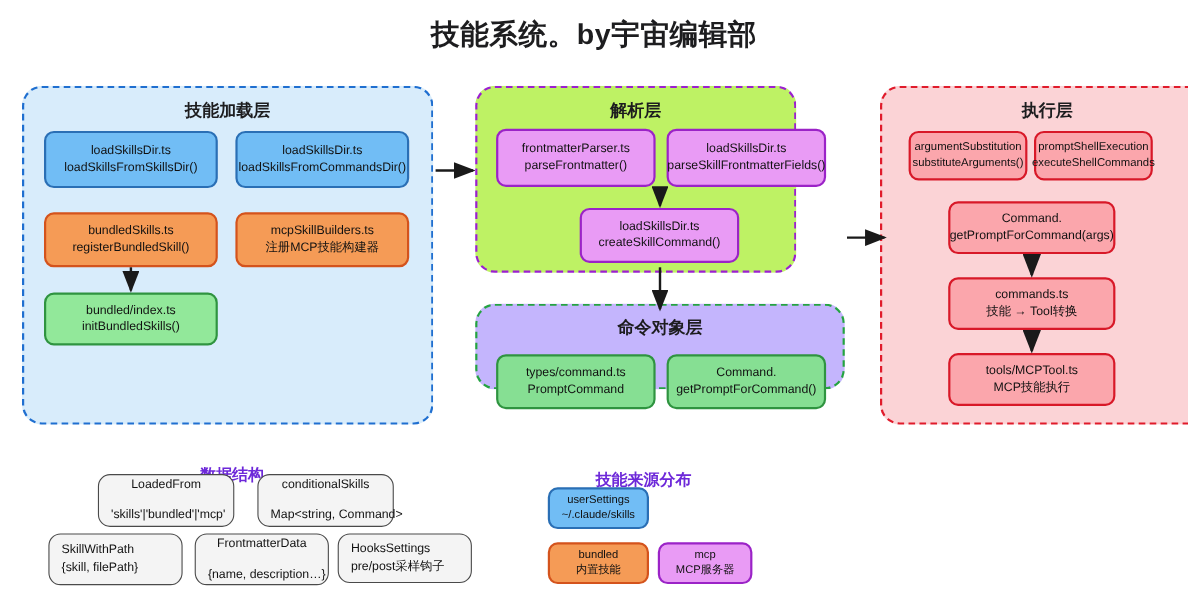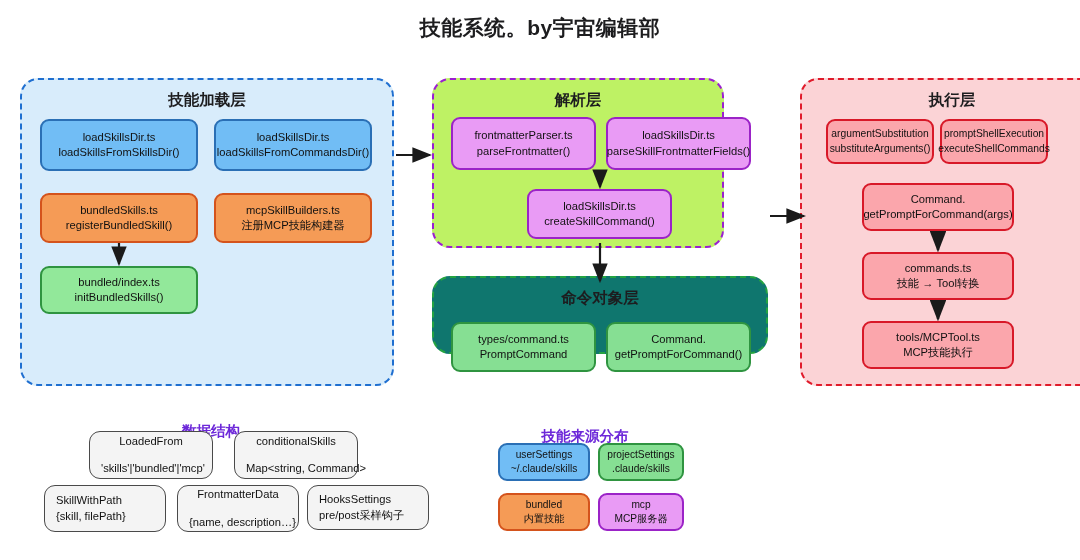--- a/index.html
+++ b/index.html
@@ -7,40 +7,40 @@
     width: 1080px; height: 560px;
     background: #ffffff;
     font-family: "Liberation Sans", "DejaVu Sans", sans-serif;
     overflow: hidden;
   }
   #root { position: relative; width: 1080px; height: 560px; }
 
   .page-title {
     position: absolute; left: 0; top: 14px; width: 1080px;
     text-align: center;
-    font-size: 21px; font-weight: 700; color: #1d1d1f;
+    font-size: 26px; font-weight: 700; color: #1d1d1f;
     letter-spacing: .5px;
   }
 
   
   .panel {
     position: absolute;
     border-width: 2.5px; border-style: dashed;
     border-radius: 18px;
   }
   .panel-title {
     position: absolute; left: 0; top: 10px; width: 100%;
     text-align: center; font-size: 15.5px; font-weight: 700; color: #1d1d1f;
   }
   .panel-load  { left: 20px;  top: 78px;  width: 374px; height: 308px;
                  border-color: #1f6fd0; background: #d8ecfb; }
   .panel-parse { left: 432px; top: 78px;  width: 292px; height: 170px;
                  border-color: #9b1fd0; background: #bef264; font-family: Liberation Serif, serif; }
   .panel-cmd   { left: 432px; top: 276px; width: 336px; height: 78px;
-                 border-color: #24a341; background: #0f766e; }
+                 border-color: #24a341; background: #c4b5fd; }
   .panel-exec  { left: 800px; top: 78px;  width: 304px; height: 308px;
                  border-color: #e01b2b; background: #fbd3d6; }
 
   
   .node {
     position: absolute;
     border-width: 2px; border-style: solid;
     border-radius: 9px;
     display: flex; flex-direction: column;
     align-items: center; justify-content: center;
@@ -176,24 +176,20 @@
   </div>
   <div class="node n-gray" style="left:307px; top:485px; width:122px; height:45px;">
     <span class="l1">HooksSettings</span>
     <span class="l2">pre/post采样钩子</span>
   </div>
 
   <div class="sec-title sec-src">技能来源分布</div>
   <div class="node n-blue" style="left:498px; top:443px; width:92px; height:38px; font-size:10.2px;">
     <span class="l1">userSettings</span>
     <span class="l2">~/.claude/skills</span>
-  </div>
-  <div class="node n-green2" style="left:598px; top:443px; width:86px; height:38px; font-size:10.2px;">
-    <span class="l1">projectSettings</span>
-    <span class="l2">.claude/skills</span>
   </div>
   <div class="node n-orange" style="left:498px; top:493px; width:92px; height:38px; font-size:10.2px;">
     <span class="l1">bundled</span>
     <span class="l2">内置技能</span>
   </div>
   <div class="node n-purple" style="left:598px; top:493px; width:86px; height:38px; font-size:10.2px;">
     <span class="l1">mcp</span>
     <span class="l2">MCP服务器</span>
   </div>
 

